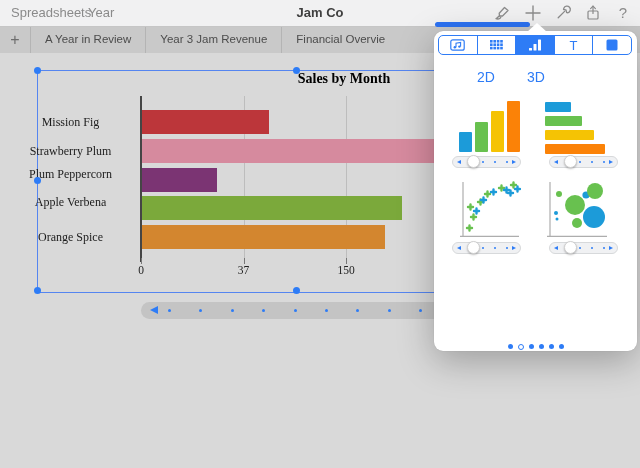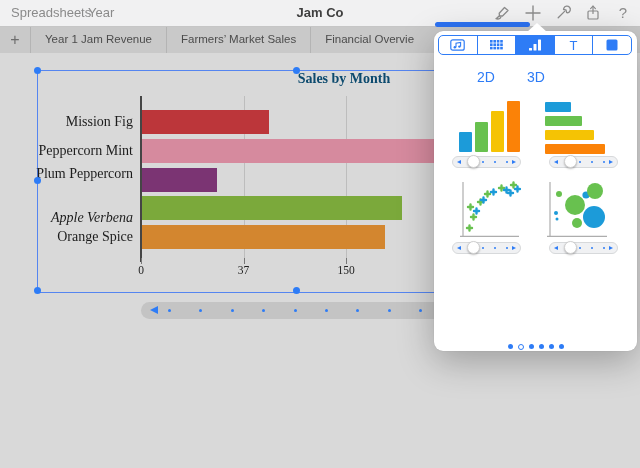--- a/index.html
+++ b/index.html
@@ -30,25 +30,25 @@
   .tab-add{width:30px;text-align:center;line-height:27px;font-size:16px;color:#6d6d6d;flex:0 0 auto;}
   .tab{padding:0 14px;line-height:27px;font-size:11.5px;color:#4c4c4c;border-left:1px solid #b4b4b4;white-space:nowrap;flex:0 0 auto;}
 
   
   .canvas{position:absolute;left:0;top:53px;width:640px;height:415px;background:#d9d9d9;}
 
   .sel-box{position:absolute;left:37px;top:17px;width:520px;height:221px;border:1px solid #5585f0;}
   .handle{position:absolute;width:7px;height:7px;border-radius:50%;background:var(--accent);z-index:3;}
 
   .chart-title{position:absolute;left:244px;top:18px;width:200px;text-align:center;
-    font-family:"Liberation Serif",serif;font-weight:bold;font-size:14px;color:#0c4a6e;}
+    font-family:"Liberation Serif",serif;font-weight:bold;font-size:14px;color:#000000;}
 
   .plot-line{position:absolute;}
-  .cat-label{position:absolute;left:8px;width:125px;text-align:right;
-    font-family:"Liberation Serif",serif;font-size:14px;color:#1c1c1c;line-height:24px;}
+  .cat-label{position:absolute;left:8px;width:125px;text-align:center;
+    font-family:"Liberation Serif",serif;font-size:12px;color:#1c1c1c;line-height:24px;}
   .bar{position:absolute;height:24px;}
   .tick-label{position:absolute;top:211px;width:40px;margin-left:-20px;text-align:center;
     font-family:"Liberation Serif",serif;font-size:11.5px;color:#222;}
   .x-label{position:absolute;left:294px;top:224px;width:100px;text-align:center;
     font-family:"Liberation Serif",serif;font-weight:bold;font-size:13px;color:#111;}
 
   
   .big-slider{position:absolute;left:141px;top:249px;width:419px;height:17px;border-radius:9px;background:#c4c4c4;}
   .bs-arrow{position:absolute;left:9px;top:4px;width:0;height:0;
     border-top:4.5px solid transparent;border-bottom:4.5px solid transparent;border-right:8px solid var(--accent);}
@@ -128,22 +128,22 @@
         <path d="M6.6 4.6 L9 2.2 L11.4 4.6"></path>
       </g>
     </svg>
   </div>
   <div class="tb-icon i-help">?</div>
 </div>
 
 <div class="tabbar">
   <div class="tab-add">+</div>
   <div style="display:flex;">
-      <div class="tab">Year 1 Jam Revenue</div>
-      <div class="tab">Farmers’ Market Sales</div>
+      <div class="tab">A Year in Review</div>
+      <div class="tab">Year 3 Jam Revenue</div>
       <div class="tab">Financial Overvie</div>
     </div>
 </div>
 
 <div class="canvas">
 
   <div class="sel-box"></div>
   <div class="handle" style="left:34px;top:14px;"></div>
   <div class="handle" style="left:293px;top:14px;"></div>
   <div class="handle" style="left:34px;top:124px;"></div>
@@ -157,25 +157,25 @@
       <div class="tick-label" style="left: 141px;">0</div>
       <div class="plot-line" style="left: 243.5px; top: 43px; width: 1px; height: 162px; background: rgb(189, 189, 189);"></div>
       <div class="plot-line" style="left: 243.5px; top: 205px; width: 1px; height: 6px; background: rgb(119, 119, 119);"></div>
       <div class="tick-label" style="left: 243.5px;">37</div>
       <div class="plot-line" style="left: 346px; top: 43px; width: 1px; height: 162px; background: rgb(189, 189, 189);"></div>
       <div class="plot-line" style="left: 346px; top: 205px; width: 1px; height: 6px; background: rgb(119, 119, 119);"></div>
       <div class="tick-label" style="left: 346px;">150</div>
       <div class="bar" style="left: 142px; top: 57px; width: 127.1px; background: rgb(188, 54, 58);"></div>
       <div class="cat-label" style="top: 57px;">Mission Fig</div>
       <div class="bar" style="left: 142px; top: 85.75px; width: 293.833px; background: rgb(214, 138, 158);"></div>
-      <div class="cat-label" style="top: 85.75px;">Peppercorn Mint</div>
+      <div class="cat-label" style="top: 85.75px;">Strawberry Plum</div>
       <div class="bar" style="left: 142px; top: 114.5px; width: 75.1667px; background: rgb(123, 52, 115);"></div>
       <div class="cat-label" style="top: 109px;">Plum Peppercorn</div>
       <div class="bar" style="left: 142px; top: 143.25px; width: 259.667px; background: rgb(123, 169, 59);"></div>
-      <div class="cat-label" style="top: 153px; font-style: italic;">Apple Verbena</div>
+      <div class="cat-label" style="top: 137px;">Apple Verbena</div>
       <div class="bar" style="left: 142px; top: 172px; width: 243.267px; background: rgb(211, 134, 47);"></div>
       <div class="cat-label" style="top: 172px;">Orange Spice</div>
     </div>
 
   <div class="big-slider">
     <span class="bs-arrow"></span>
     <span><span class="bs-dot" style="left: 27px;"></span><span class="bs-dot" style="left: 58.4px;"></span><span class="bs-dot" style="left: 89.8px;"></span><span class="bs-dot" style="left: 121.2px;"></span><span class="bs-dot" style="left: 152.6px;"></span><span class="bs-dot" style="left: 184px;"></span><span class="bs-dot" style="left: 215.4px;"></span><span class="bs-dot" style="left: 246.8px;"></span><span class="bs-dot" style="left: 278.2px;"></span></span>
   </div>
 </div>
 

